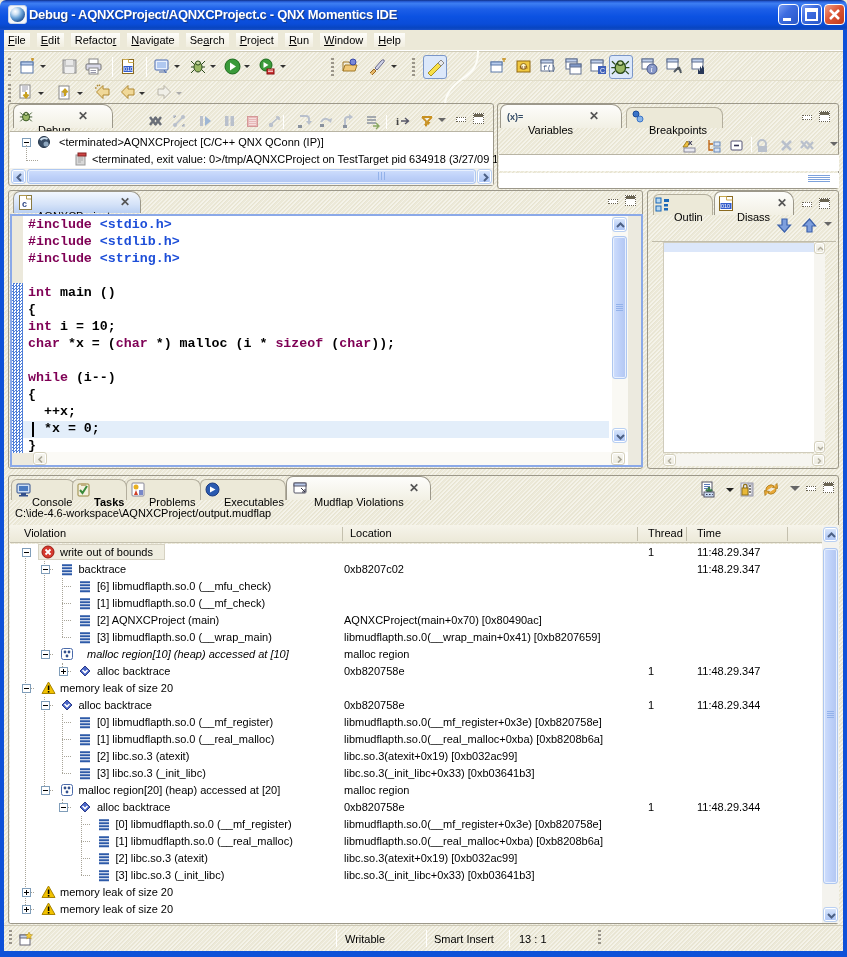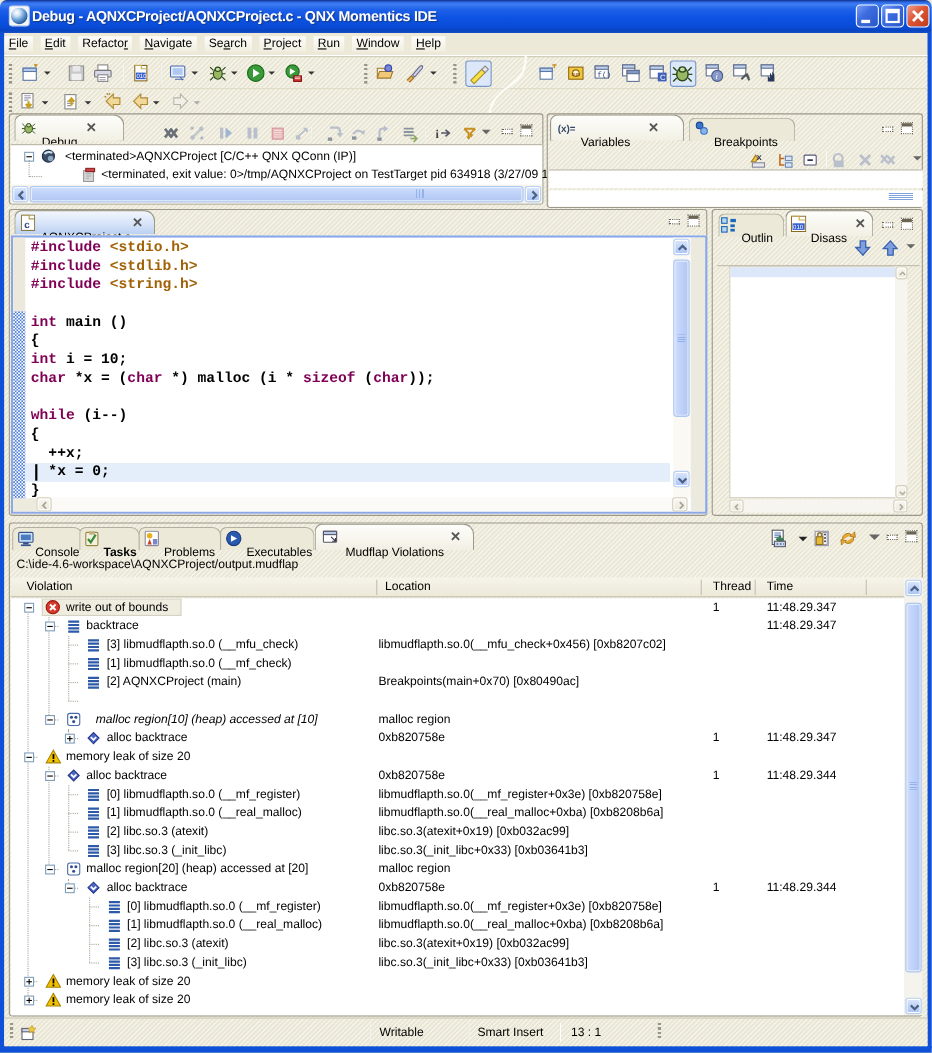--- a/index.html
+++ b/index.html
@@ -65,21 +65,21 @@
 .texp.plus b{position:absolute;left:3px;top:1px;width:1px;height:5px;background:#000;}
 .ticon14{position:absolute;width:14px;height:14px;top:1px;}
 .ttxt{position:absolute;top:2px;}
 
 .hdrsep{position:absolute;top:2px;width:1px;height:14px;background:#c4c0ae;}
 .cell{position:absolute;top:2px;white-space:nowrap;overflow:hidden;}
 
 .code{position:absolute;font-family:"Liberation Mono",monospace;font-size:13.3px;font-weight:bold;
  line-height:17px;white-space:pre;}
 .kw{color:#7f0055;}
-.inc{color:#a16207;}
+.inc{color:#1d4ed8;}
 
 </style></head>
 <body>
 <div id="titlebar">
   <div class="ticon"></div>
   <div class="ttext">Debug - AQNXCProject/AQNXCProject.c - QNX Momentics IDE</div>
   <div class="wbtn" id="btnmin"><svg width="19" height="19">
         <rect x="4" y="13" width="8" height="3" fill="#fff"></rect>
       </svg></div>
   <div class="wbtn" id="btnmax"><svg width="19" height="19">
@@ -670,41 +670,48 @@
         <div class="cell" style="left:687px;">11:48.29.347</div>
       </div>
 <div class="trow" style="top:17px;width:805px;">
         <div class="texp" style="left:30.5px;">
           <i></i>
         </div>
         <svg style="position:absolute;left:49.5px;top:1px" width="14" height="14" viewBox="0 0 14 14">
           <path d="M2 3.2 h10 M2 6.2 h10 M2 9.2 h10 M2 12.2 h10" stroke="#2d5aa8" stroke-width="2"></path>
         </svg>
         <div class="ttxt" style="left:68.5px;">backtrace</div>
+        <div class="cell" style="left:334px;width:290px;">0xb8207c02</div>
         <div class="cell" style="left:687px;">11:48.29.347</div>
       </div>
 <div class="trow" style="top:34px;width:805px;">
         <svg style="position:absolute;left:68.0px;top:1px" width="14" height="14" viewBox="0 0 14 14">
           <path d="M2 3.2 h10 M2 6.2 h10 M2 9.2 h10 M2 12.2 h10" stroke="#2d5aa8" stroke-width="2"></path>
         </svg>
-        <div class="ttxt" style="left:87.0px;">[3] libmudflapth.so.0 (__mfu_check)</div>
-        <div class="cell" style="left:334px;width:290px;">libmudflapth.so.0(__mfu_check+0x456) [0xb8207c02]</div>
+        <div class="ttxt" style="left:87.0px;">[6] libmudflapth.so.0 (__mfu_check)</div>
       </div>
 <div class="trow" style="top:51px;width:805px;">
         <svg style="position:absolute;left:68.0px;top:1px" width="14" height="14" viewBox="0 0 14 14">
           <path d="M2 3.2 h10 M2 6.2 h10 M2 9.2 h10 M2 12.2 h10" stroke="#2d5aa8" stroke-width="2"></path>
         </svg>
         <div class="ttxt" style="left:87.0px;">[1] libmudflapth.so.0 (__mf_check)</div>
       </div>
 <div class="trow" style="top:68px;width:805px;">
         <svg style="position:absolute;left:68.0px;top:1px" width="14" height="14" viewBox="0 0 14 14">
           <path d="M2 3.2 h10 M2 6.2 h10 M2 9.2 h10 M2 12.2 h10" stroke="#2d5aa8" stroke-width="2"></path>
         </svg>
         <div class="ttxt" style="left:87.0px;">[2] AQNXCProject (main)</div>
-        <div class="cell" style="left:334px;width:290px;">Breakpoints(main+0x70) [0x80490ac]</div>
+        <div class="cell" style="left:334px;width:290px;">AQNXCProject(main+0x70) [0x80490ac]</div>
+      </div>
+<div class="trow" style="top:85px;width:805px;">
+        <svg style="position:absolute;left:68.0px;top:1px" width="14" height="14" viewBox="0 0 14 14">
+          <path d="M2 3.2 h10 M2 6.2 h10 M2 9.2 h10 M2 12.2 h10" stroke="#2d5aa8" stroke-width="2"></path>
+        </svg>
+        <div class="ttxt" style="left:87.0px;">[3] libmudflapth.so.0 (__wrap_main)</div>
+        <div class="cell" style="left:334px;width:290px;">libmudflapth.so.0(__wrap_main+0x41) [0xb8207659]</div>
       </div>
 <div class="trow" style="top:102px;width:805px;">
         <div class="texp" style="left:30.5px;">
           <i></i>
         </div>
         <svg style="position:absolute;left:49.5px;top:1px" width="14" height="14" viewBox="0 0 14 14">
           <rect x="1.5" y="1.5" width="11" height="11" rx="2" fill="#fff" stroke="#4a6aaa"></rect>
           <circle cx="5" cy="5" r="1.4" fill="#33508c"></circle>
           <circle cx="9" cy="5" r="1.4" fill="#33508c"></circle>
           <circle cx="7" cy="9" r="1.4" fill="#33508c"></circle>

